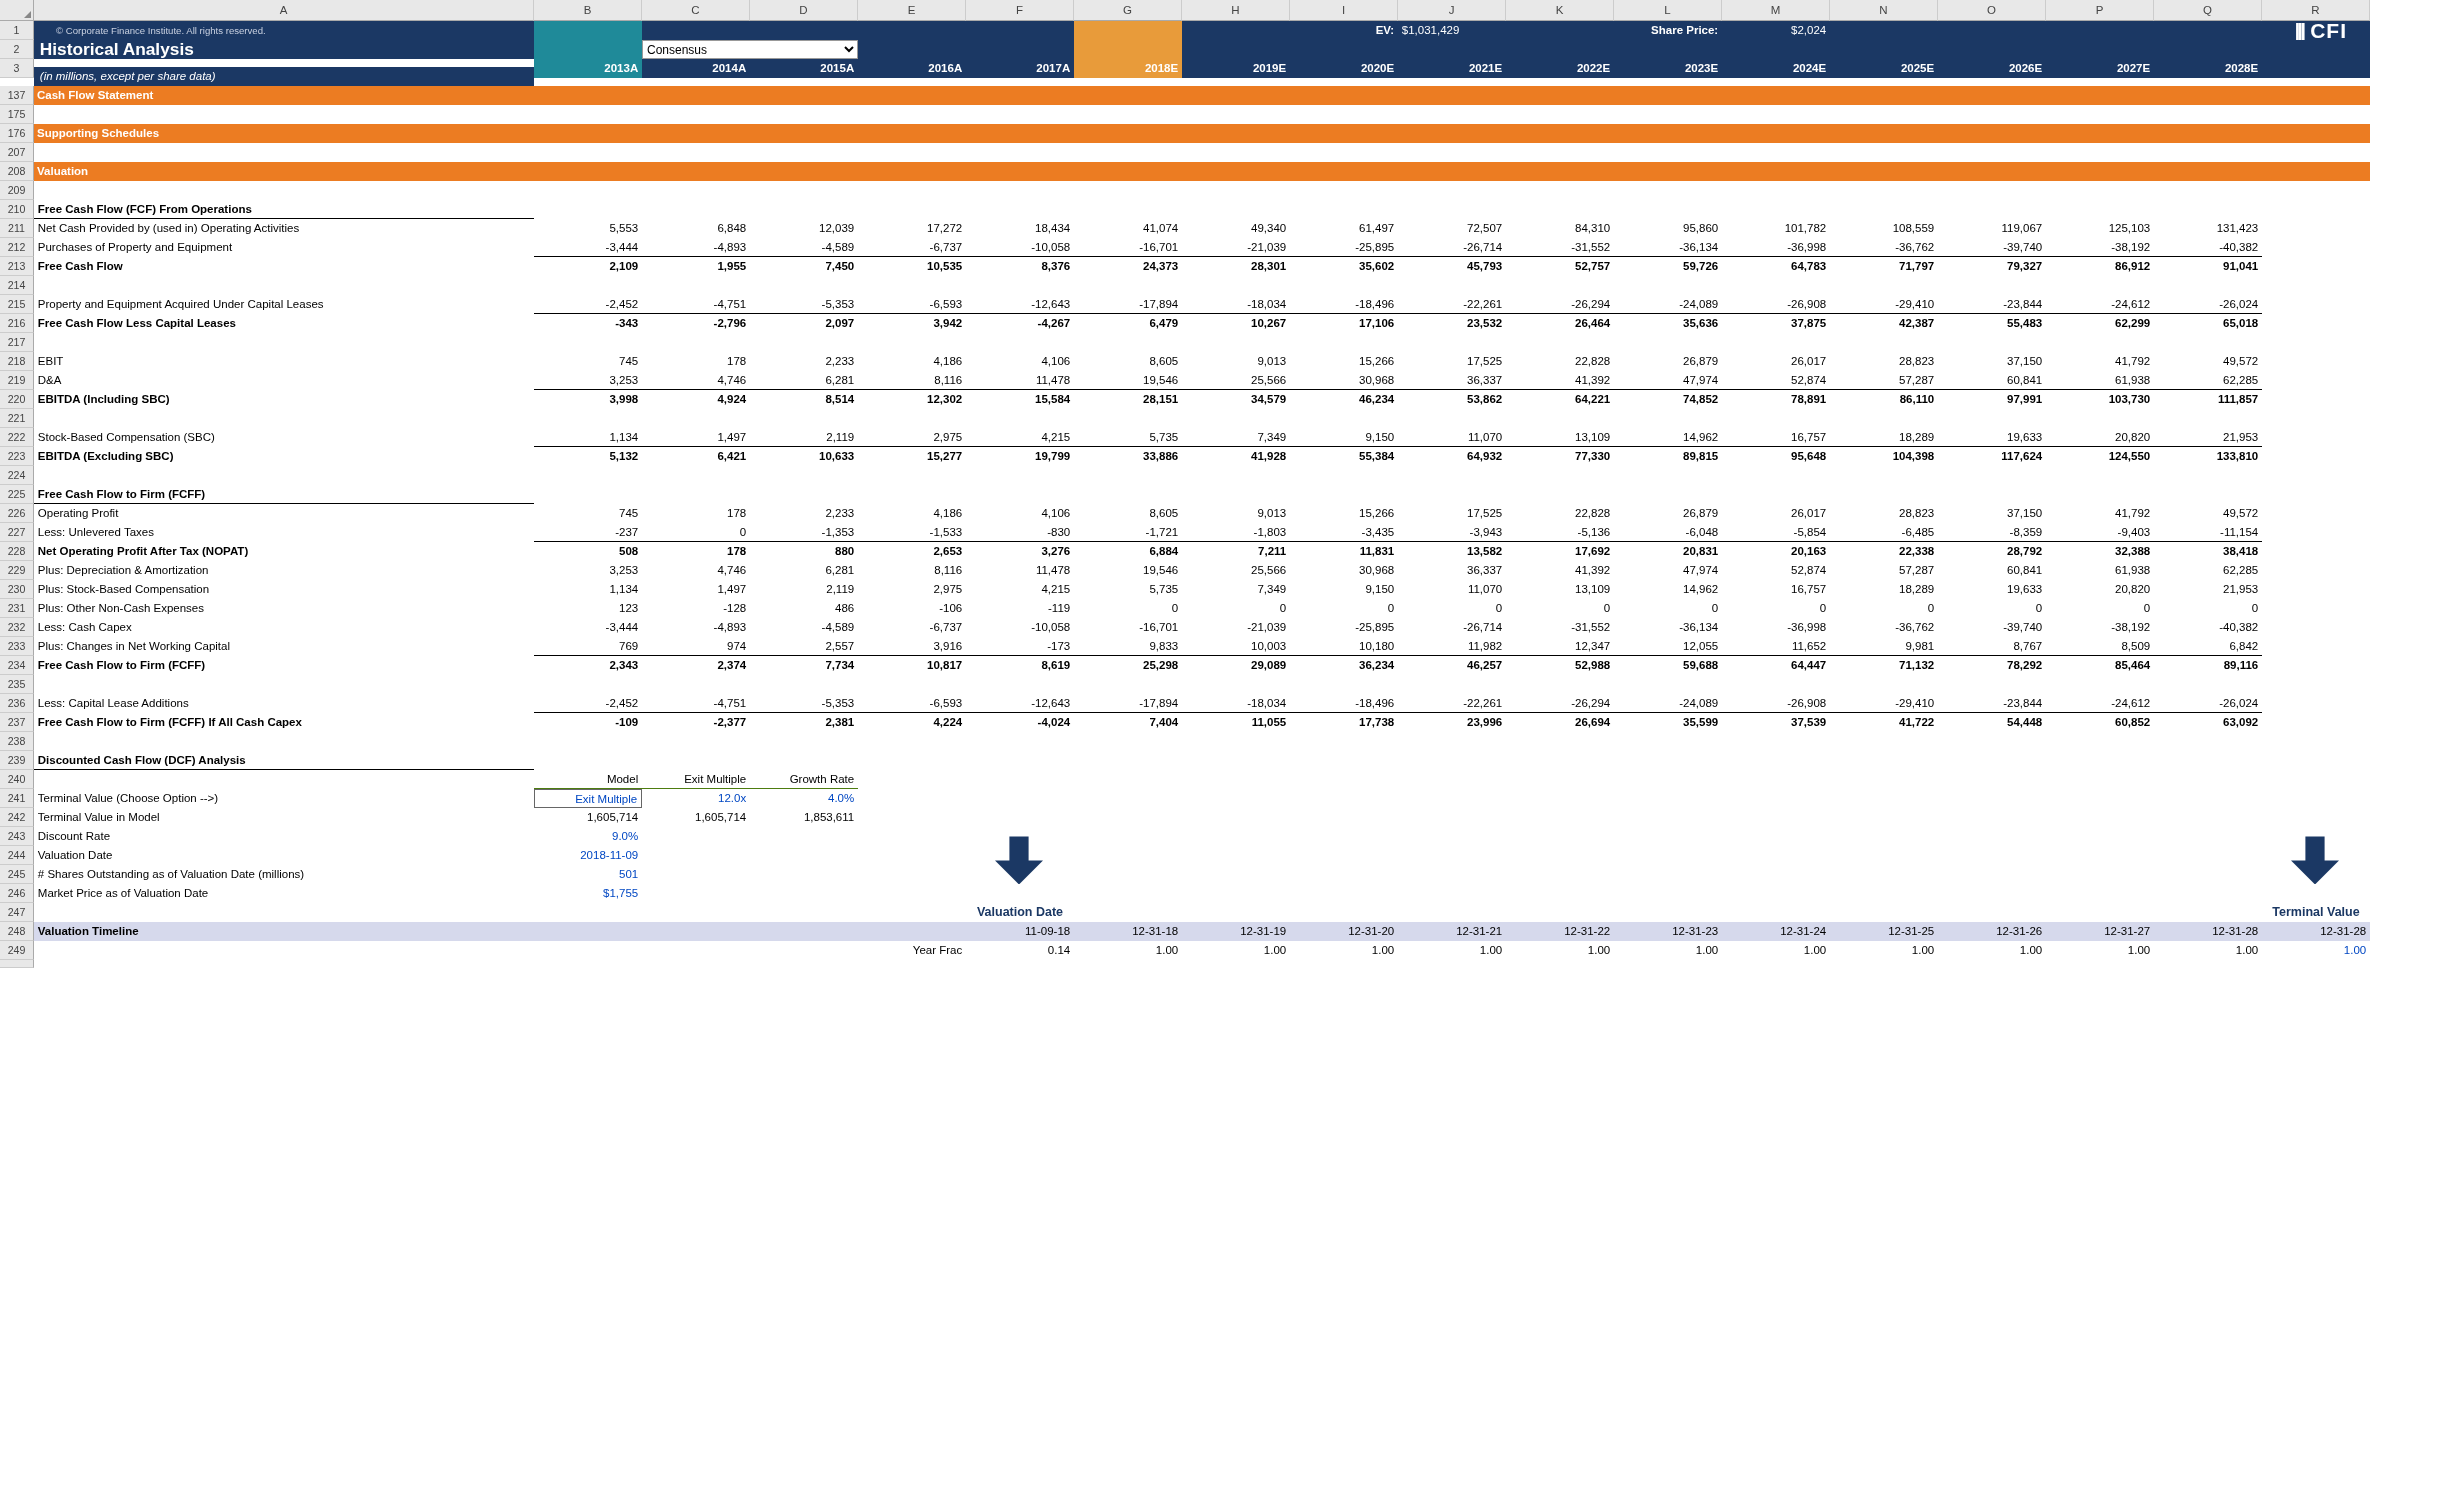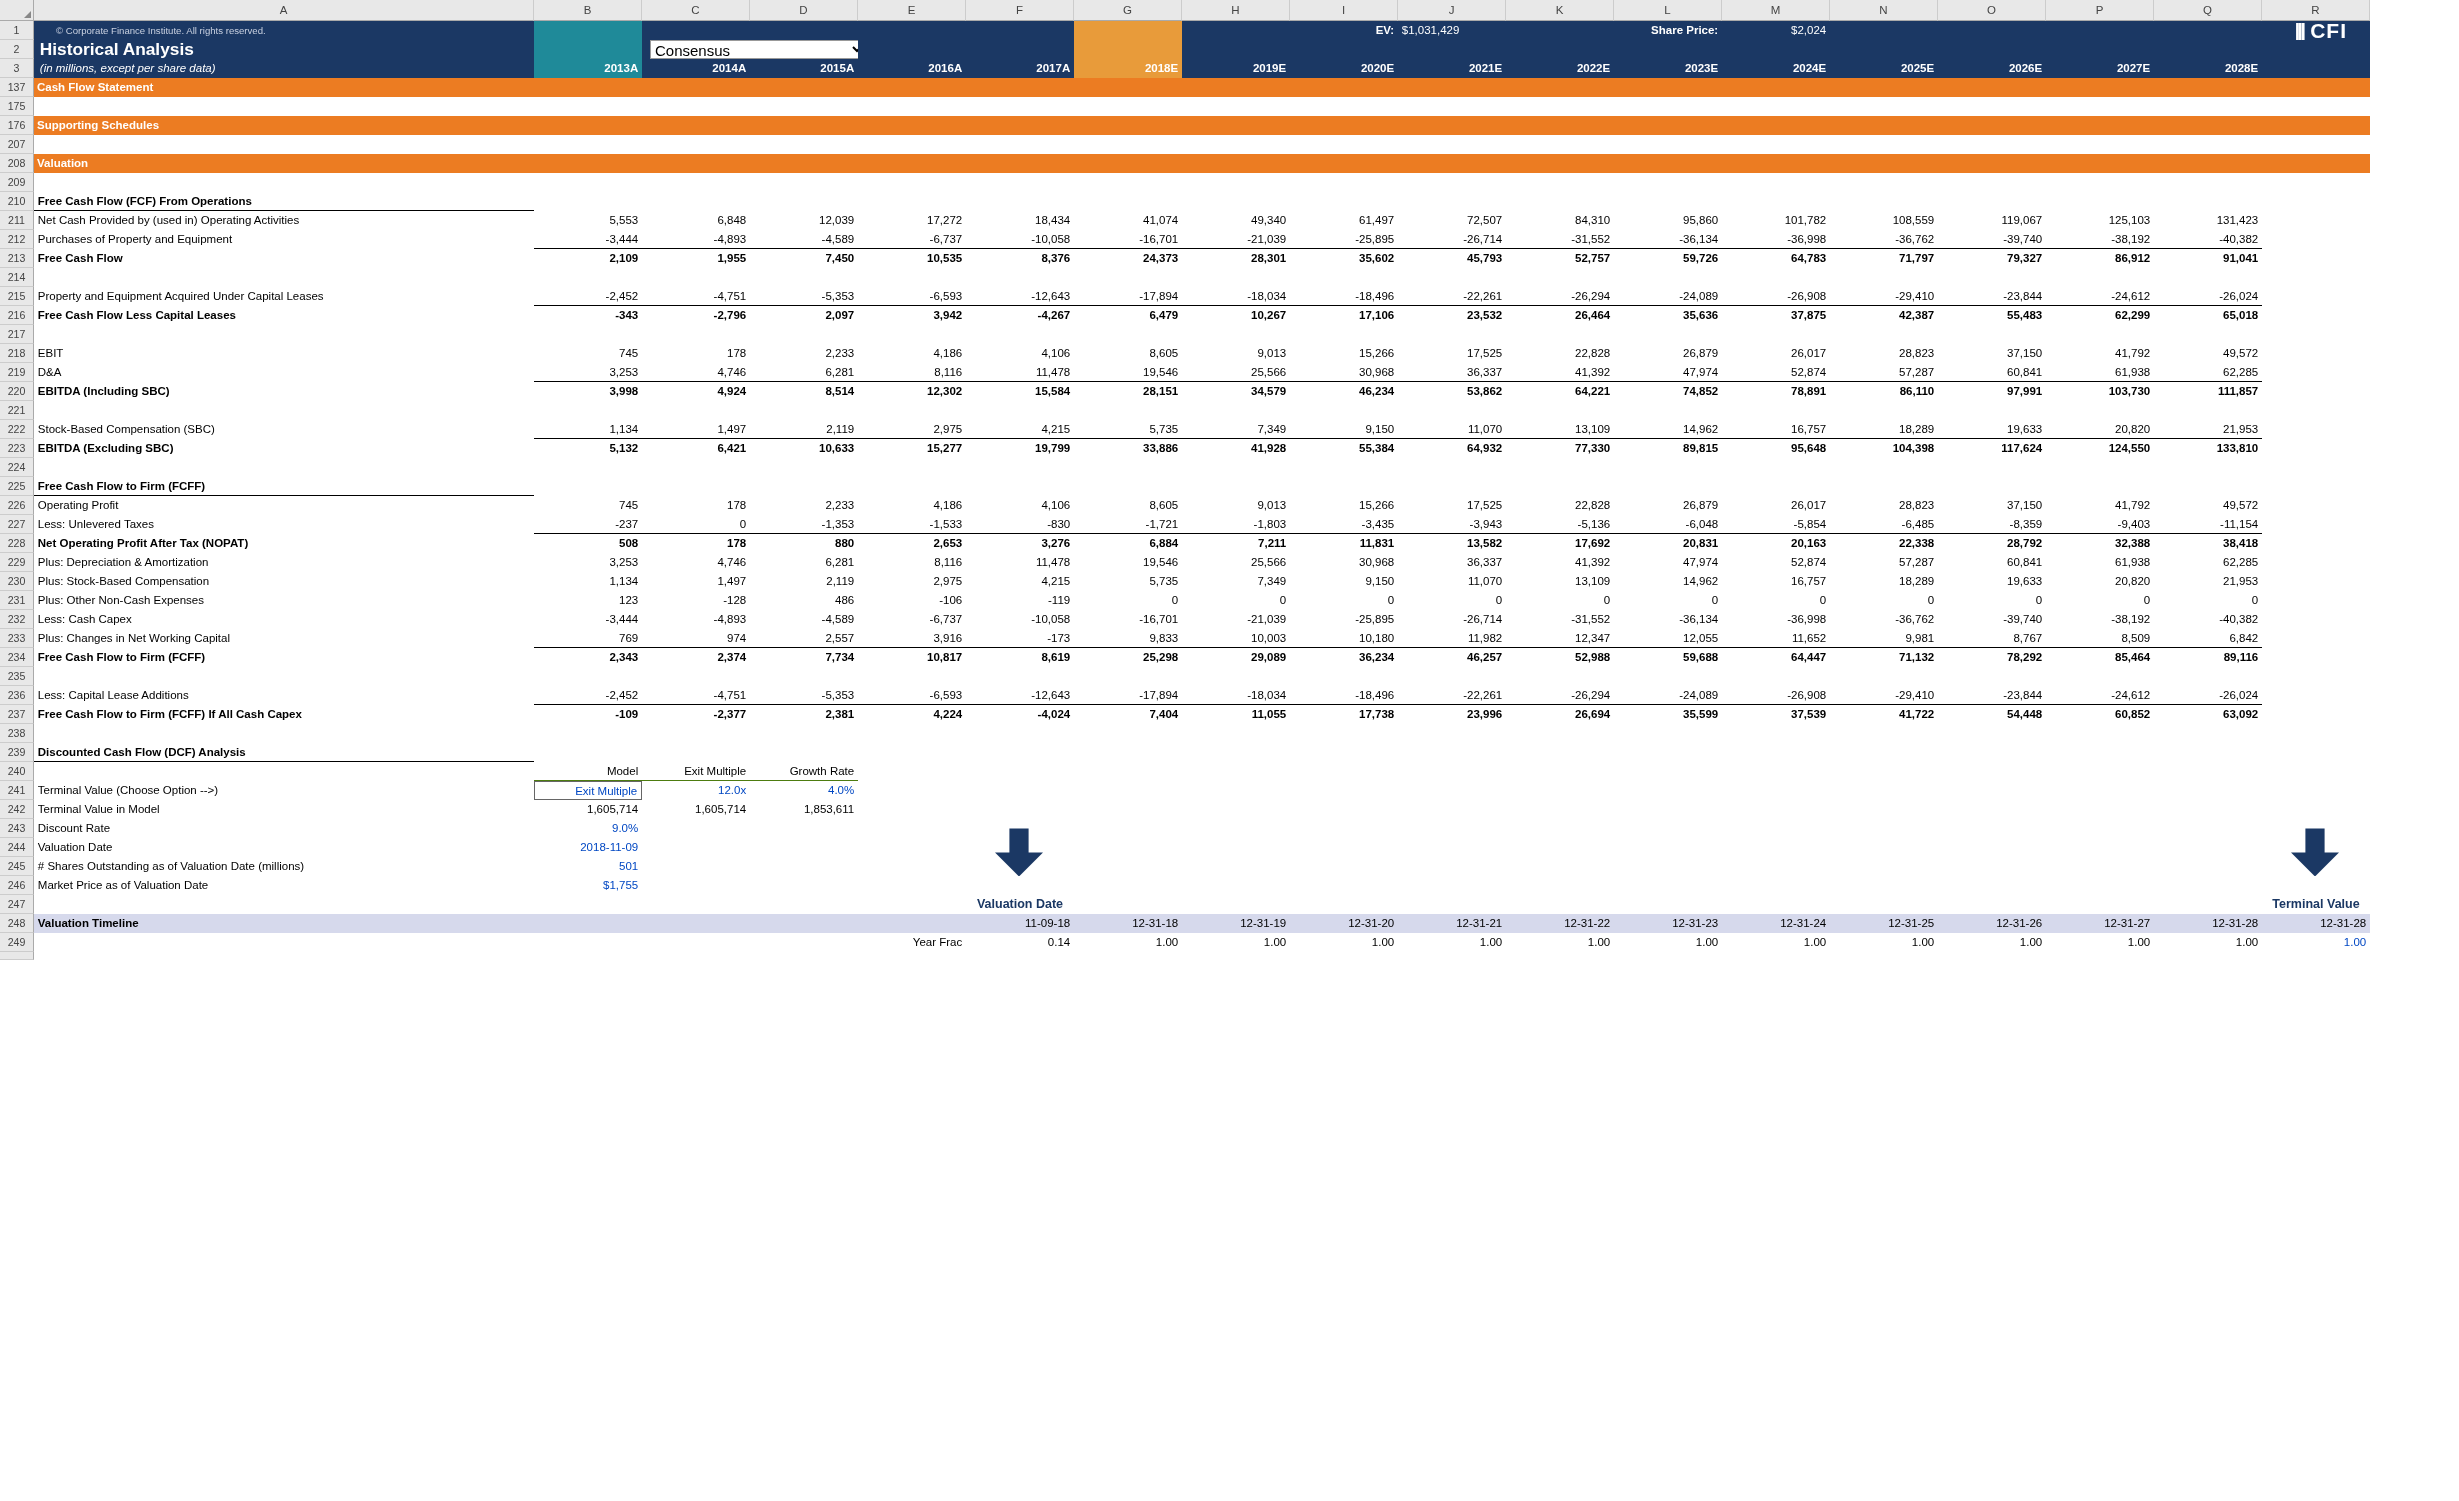--- a/index.html
+++ b/index.html
@@ -34,32 +34,31 @@
     font-size: 10.6px;
     color: #444;
     height: 19px;
     line-height: 19px;
   }
   .cell { height: 19px; line-height: 19px; padding: 0 3.8px; overflow:hidden; white-space:nowrap; }
   .row-dark { background: #1b3864; color: #fff; }
   .row-teal { background: #1f8a99; color: #fff; }
   .row-orange-vl { background: #e89b3a; color:#fff; }
   .hdr-title { font-size: 17.3px; font-weight: bold; padding-left:5.8px; }
-  .hdr-sub { font-style: italic; padding-left:5.8px; }
+  .hdr-sub { font-style: italic; padding-left:5.8px;margin-top:8px; }
   .orange-bar { background: #ec7c22; color:#fff; font-weight:bold; padding-left:3px; }
   .right { text-align: right; }
   .bold { font-weight: bold; }
   .underline { border-bottom: 1px solid #000; }
   .blue-txt { color: #0047c3; }
   .val-highlight { background: #d6d9ec; }
   .copyright { font-size:9.6px; padding-left:22px; color:#c8d0e0; }
   select.dd {
     width: 100%; height: 19px; border: 1px solid #999; background:#fff;
-    font-size:15px;
-    margin-left:8px;
+    font-size:12px;
   }
   .cfi-logo { font-size:21px; font-weight:bold; letter-spacing:1px; text-align:right; color:#fff; padding-right:23px; }
   .cfi-bars { display:inline-block; letter-spacing:-2.9px; }
   .arrow-down {
     width: 48px; height: 48px; background:#1b3864; position:relative;
     clip-path: polygon(30% 0, 70% 0, 70% 50%, 100% 50%, 50% 100%, 0 50%, 30% 50%);
     margin: 0 auto;
   }
   .arrow-label { text-align:center; font-weight:bold; color:#1b3864; font-size:12.5px; }
   .corner { background:#e8e8e8; border-right:1px solid #aaa; border-bottom:1px solid #aaa; position:relative; }

